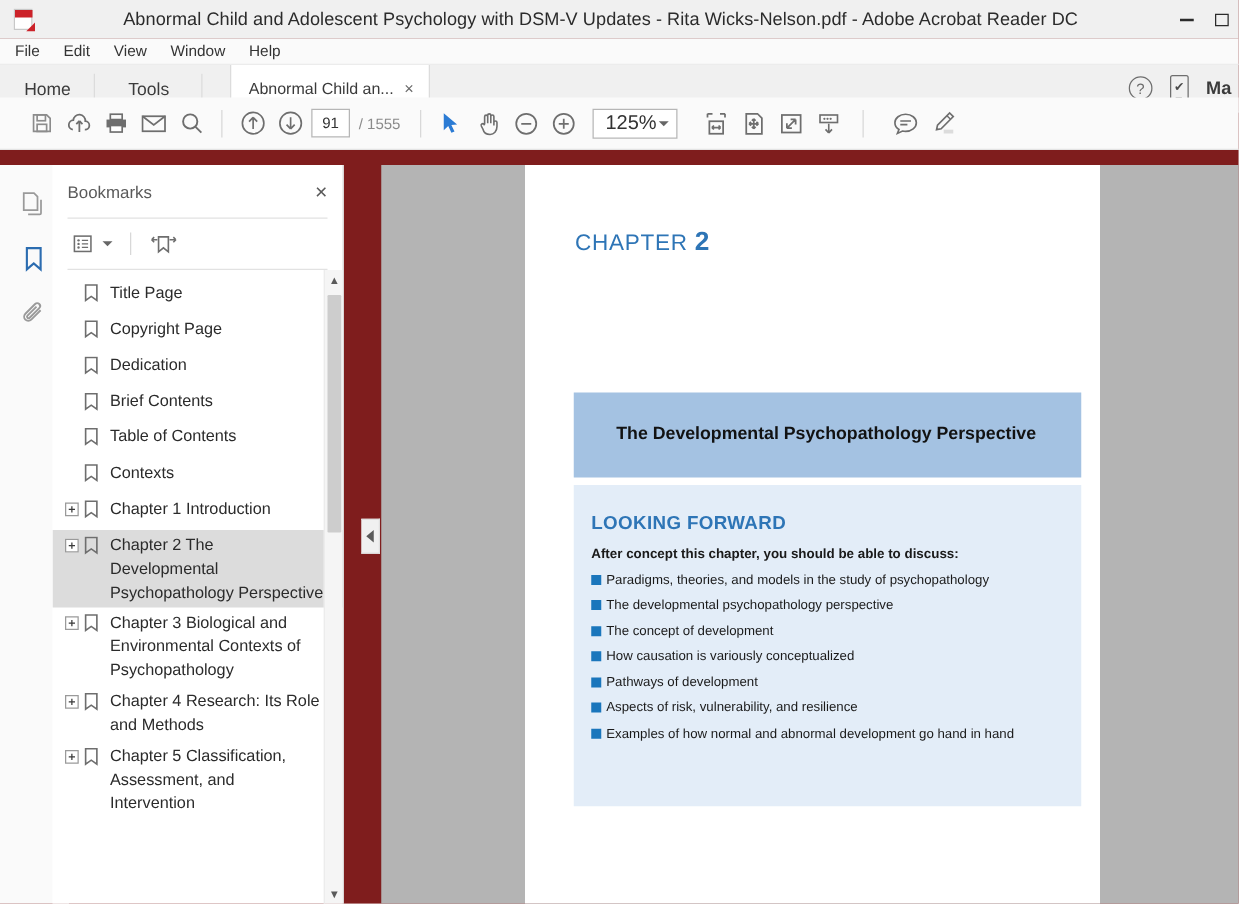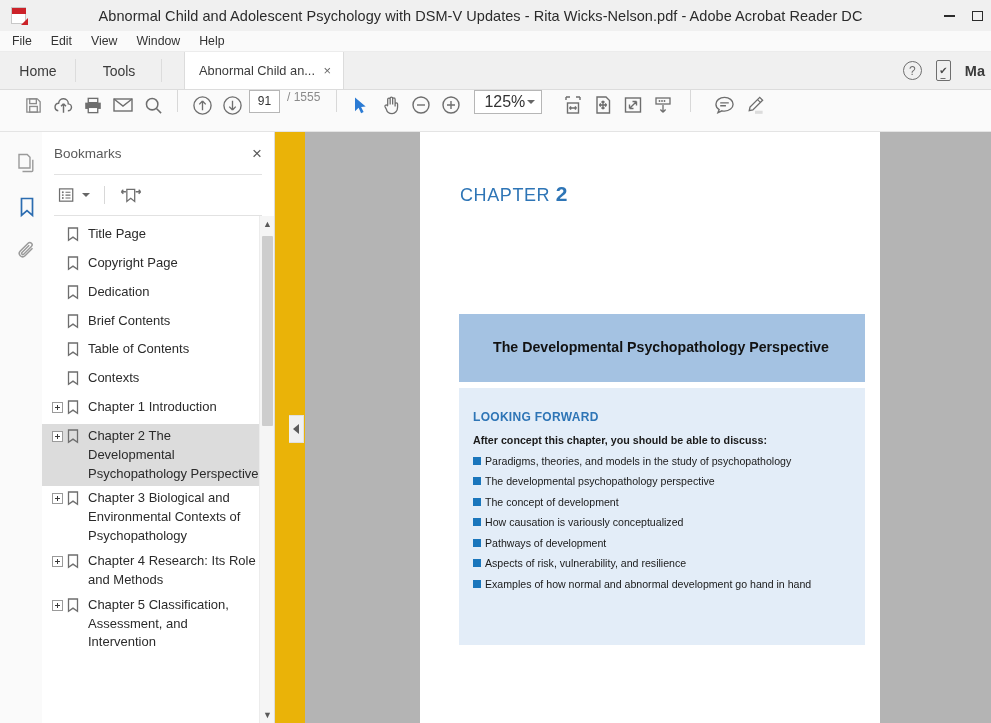--- a/index.html
+++ b/index.html
@@ -2,21 +2,21 @@
 <html><head>
 <meta charset="utf-8">
 <style>
   * { box-sizing: border-box; margin: 0; padding: 0; }
   html, body {
     width: 991px; height: 723px;
     font-family: "Liberation Sans", sans-serif;
     background: #ffffff;
     overflow: hidden;
   }
-  #app { position: relative; width: 991px; height: 723px; background:#eab308; }
+  #app { position: relative; width: 991px; height: 723px; background:#7f1d1d; }
 
   
   .titlebar {
     position: absolute; top:0; left:0; width:991px; height:31px;
     background:#f0f0f0; display:flex; align-items:center;
   }
   .titlebar .app-icon {
     width:30px; height:31px; display:flex; align-items:center; justify-content:center;
     padding-left:8px;
   }
@@ -86,22 +86,22 @@
   }
   .mobile-ic .chk { font-size:10px; color:#4a4a4a; line-height:1; }
   .mobile-ic::after {
     content:''; position:absolute; bottom:1px; left:50%; transform:translateX(-50%);
     width:5px; height:1.5px; background:#6e6e6e;
   }
   .signin { font-size:14.5px; font-weight:bold; color:#3b3b3b; white-space:nowrap; }
 
   
   .toolbar {
-    position:absolute; top:90px; left:0; width:991px; height:42px;
-    background:#fafafa; display:flex; 
+    position:absolute; top:78px; left:0; width:991px; height:42px;
+    background:#fafafa; display:flex; align-items:center;
     border-bottom:1px solid #e4e4e4;
   }
   .tb { display:flex; align-items:center; justify-content:center;
         width:30px; height:30px; color:#6e6e6e; }
   .tb svg { display:block; }
   .tb-sep { width:1px; height:22px; background:#d8d8d8; margin:0 9px; }
   .pagebox {
     width:31px; height:23px; border:1px solid #b6b6b6; background:#fff;
     font-size:12px; color:#333; text-align:center; line-height:21px; margin-left:2px;
   }
@@ -217,21 +217,21 @@
     font-size:14.2px; font-weight:bold; color:#121212; line-height:1.35;
     padding-left:34px; padding-right:14px;
   }
 
   .lf-box {
     position:absolute; left:39px; top:256px; width:406px; height:257px;
     background:#e3edf8;
     padding:22px 16px 14px 10px;
   }
   .lf-title {
-    font-size:12px; font-weight:bold; color:#2e75b6; letter-spacing:0.3px;
+    font-size:15px; font-weight:bold; color:#2e75b6; letter-spacing:0.3px;
     padding-left:4px;
   }
   .lf-intro {
     font-size:10.7px; font-weight:bold; color:#1a1a1a; margin-top:10px; padding-left:4px;
   }
   .lf-item {
     display:flex; align-items:flex-start; font-size:10.6px; color:#1a1a1a;
     margin-top:8.5px; padding-left:4px;
   }
   .lf-bullet {

